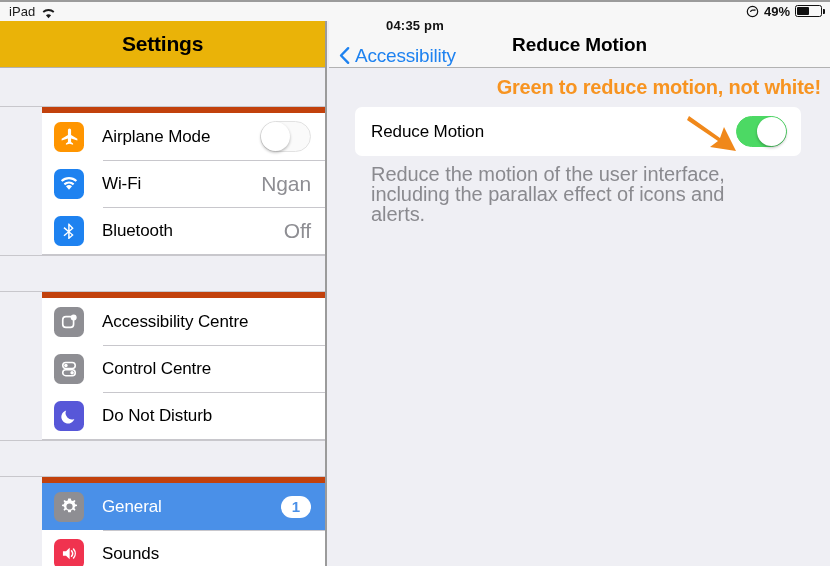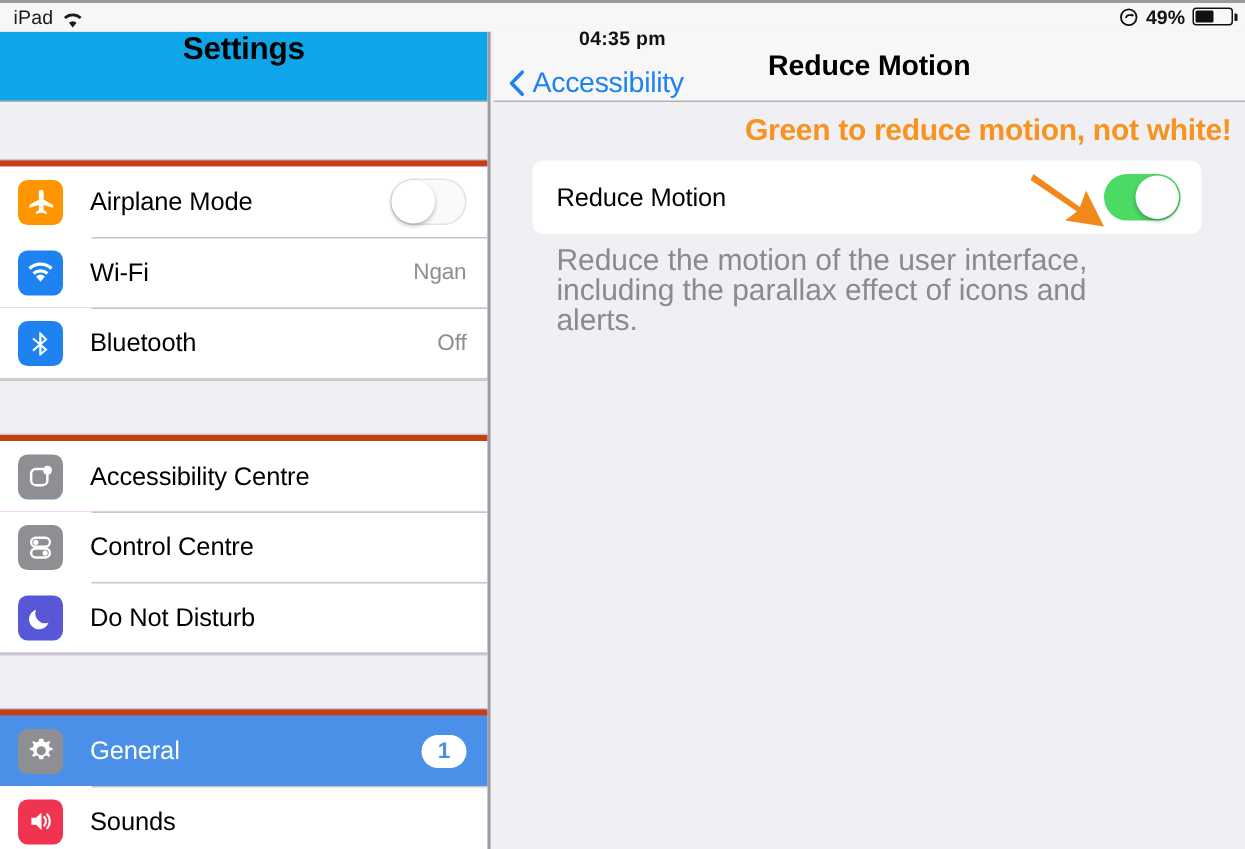--- a/index.html
+++ b/index.html
@@ -101,45 +101,46 @@
     left: 0; top: 21px;
     width: 327px;
     height: 545px;
     background: #efeff4;
     border-right: 2px solid #9b9b9b;
     box-sizing: border-box;
     overflow: hidden;
   }
   .sidebar-header {
     height: 47px;
-    background: #0ea5e9;
+    background: #eab308;
     border-bottom: 1px solid #b2b2b2;
     display: flex;
-    align-items: flex-start;
+    align-items: center;
     justify-content: center;
     box-sizing: border-box;
   }
   .sidebar-title {
     font-size: 21px;
     font-weight: bold;
     color: #000;
     letter-spacing: -0.2px;
   }
   .gap {
     height: 39px;
     background: #efeff4;
     border-bottom: 1px solid #c8c7cc;
     box-sizing: border-box;
   }
   .gap.small { height: 37px; border-top: 1px solid #c8c7cc; }
 
   .group {
-    background: #d946ef;
-    border-top: 4px solid #c2410c;
+    background: #c4b5fd;
+    border-top: 6px solid #c2410c;
     border-bottom: 1px solid #c8c7cc;
+    margin-left: 42px;
   }
   .row {
     position: relative;
     height: 47px;
     display: flex;
     align-items: center;
     padding-left: 12px;
     padding-right: 14px;
     box-sizing: border-box;
     background: #ffffff;
@@ -176,21 +177,21 @@
   .icon-general  { background: #8e8e93; }
   .icon-sounds   { background: #f0334f; }
 
   .row-label {
     font-size: 17px;
     color: #000;
     letter-spacing: -0.1px;
     flex: 1 1 auto;
   }
   .row-value {
-    font-size: 15px;
+    font-size: 21px;
     color: #8e8e93;
     letter-spacing: -0.1px;
     margin-left: auto;
   }
   .badge {
     min-width: 30px;
     height: 22px;
     border-radius: 11px;
     background: #ffffff;
     color: #4a90e8;

